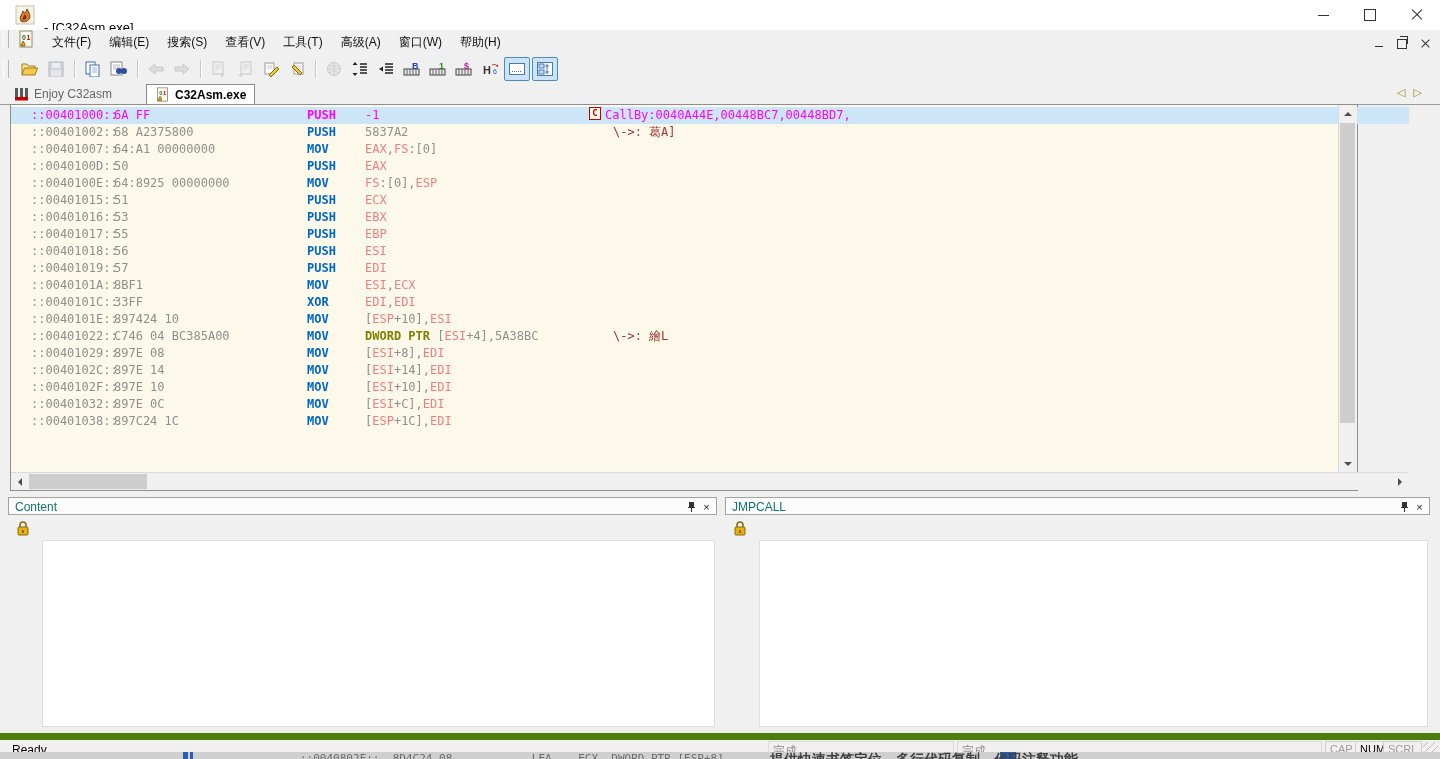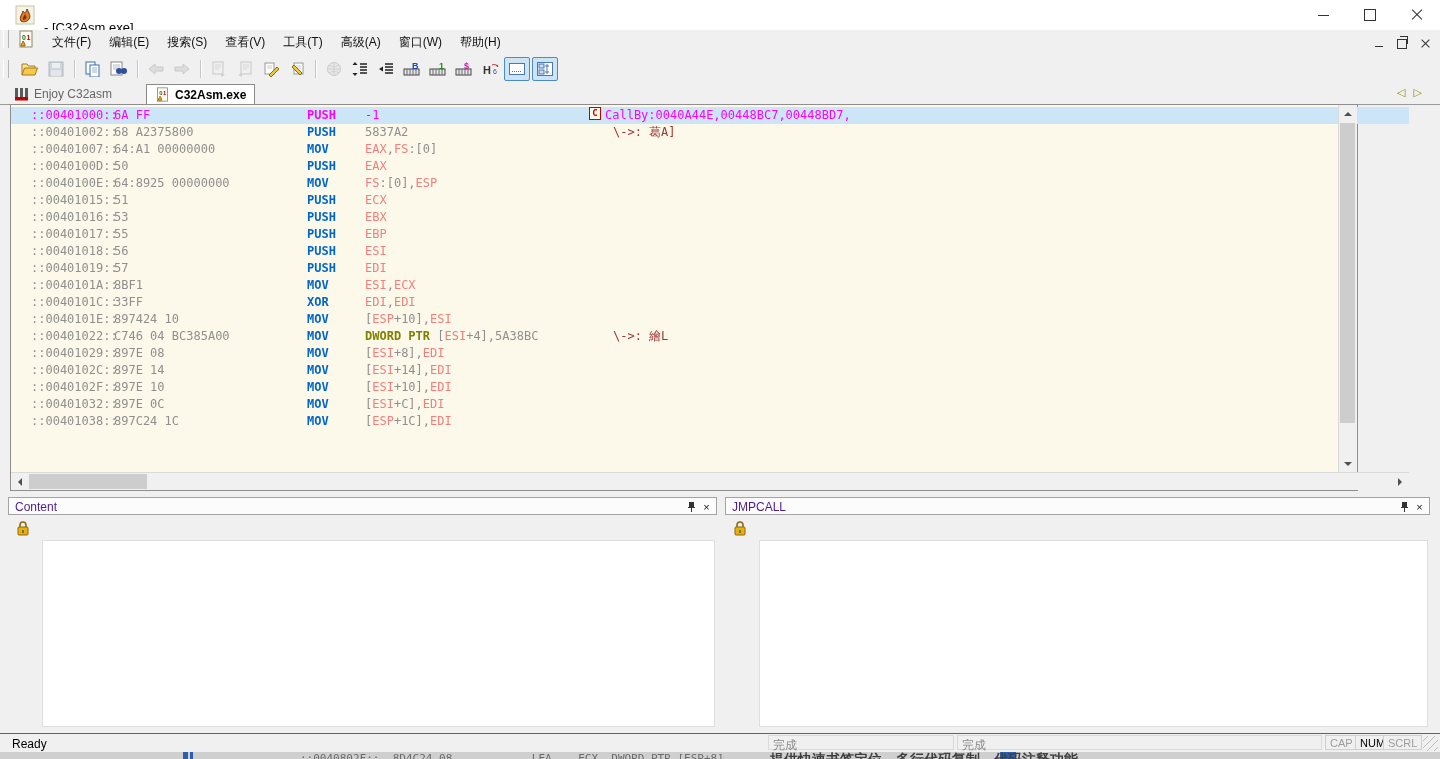--- a/index.html
+++ b/index.html
@@ -65,27 +65,27 @@
   .tri-right{border-left-color:#505050;margin-right:-3px;}
   .tri-up{border-bottom-color:#505050;margin-top:-3px;}
   .tri-down{border-top-color:#505050;margin-bottom:-3px;}
   .h-thumb{position:absolute;left:18px;top:1px;width:118px;height:15px;background:#CDCDCD;}
   .v-thumb{position:absolute;left:1px;top:18px;width:15px;height:300px;background:#CDCDCD;}
   .sb-corner{position:absolute;right:0;bottom:0;width:18px;height:17px;background:#F0F0F0;}
   
   .panel{position:absolute;top:497px;height:232px;background:#F0F0F0;}
   .panel-content{left:8px;width:709px;} .panel-jmpcall{left:725px;width:705px;}
   .panel-header{position:absolute;left:0;top:0;right:0;height:18px;background:#FCFCFC;border:1px solid #A3A3A3;box-sizing:border-box;}
-  .panel-title{position:absolute;left:6px;top:2px;font-size:12px;color:#4c1d95;}
+  .panel-title{position:absolute;left:6px;top:2px;font-size:12px;color:#0f766e;}
   .panel-btn{position:absolute;top:2px;width:13px;height:13px;display:flex;align-items:center;justify-content:center;}
   .pin-btn{right:18px;} .close-btn{right:3px;font-size:11px;color:#222;}
   .lock-btn{position:absolute;left:8px;top:24px;width:16px;height:16px;}
   .panel-white{position:absolute;left:34px;top:43px;right:2px;bottom:2px;background:#FFFFFF;border:1px solid #DEDEDE;}
   
-  .statusbar{position:absolute;left:0;top:733px;width:1440px;height:19px;background:#F0F0F0;border-top:1px solid #4d7c0f;}
+  .statusbar{position:absolute;left:0;top:733px;width:1440px;height:19px;background:#F0F0F0;border-top:7px solid #4d7c0f;}
   .sb-ready{position:absolute;left:12px;top:3px;color:#000;}
   .sb-pane{position:absolute;top:1px;height:15px;border:1px solid #DADADA;color:#8A8A8A;padding:1px 4px 0 4px;box-sizing:border-box;}
   .sb-pane1{left:768px;width:186px;} .sb-pane2{left:957px;width:365px;}
   .sb-ind{position:absolute;top:1px;height:15px;border:1px solid #CFCFCF;padding:1px 4px 0 4px;box-sizing:border-box;font-size:11px;color:#9B9B9B;background:#F0F0F0;}
   .ind-cap{left:1325px;} .ind-num{left:1355px;color:#000;font-weight:normal;} .ind-scrl{left:1383px;}
   .resize-grip{position:absolute;right:2px;top:2px;width:15px;height:15px;
      background:repeating-linear-gradient(135deg,transparent 0 3px,#BDBDBD 3px 4px,transparent 4px 5px);}
   
   .sliver{position:absolute;left:0;top:752px;width:1440px;height:7px;background:#CFCFCF;overflow:hidden;}
   .sliver .frag-asm{position:absolute;left:300px;top:0px;font-family:"DejaVu Sans Mono",monospace;font-size:11px;color:#6A6A6A;white-space:pre;}

